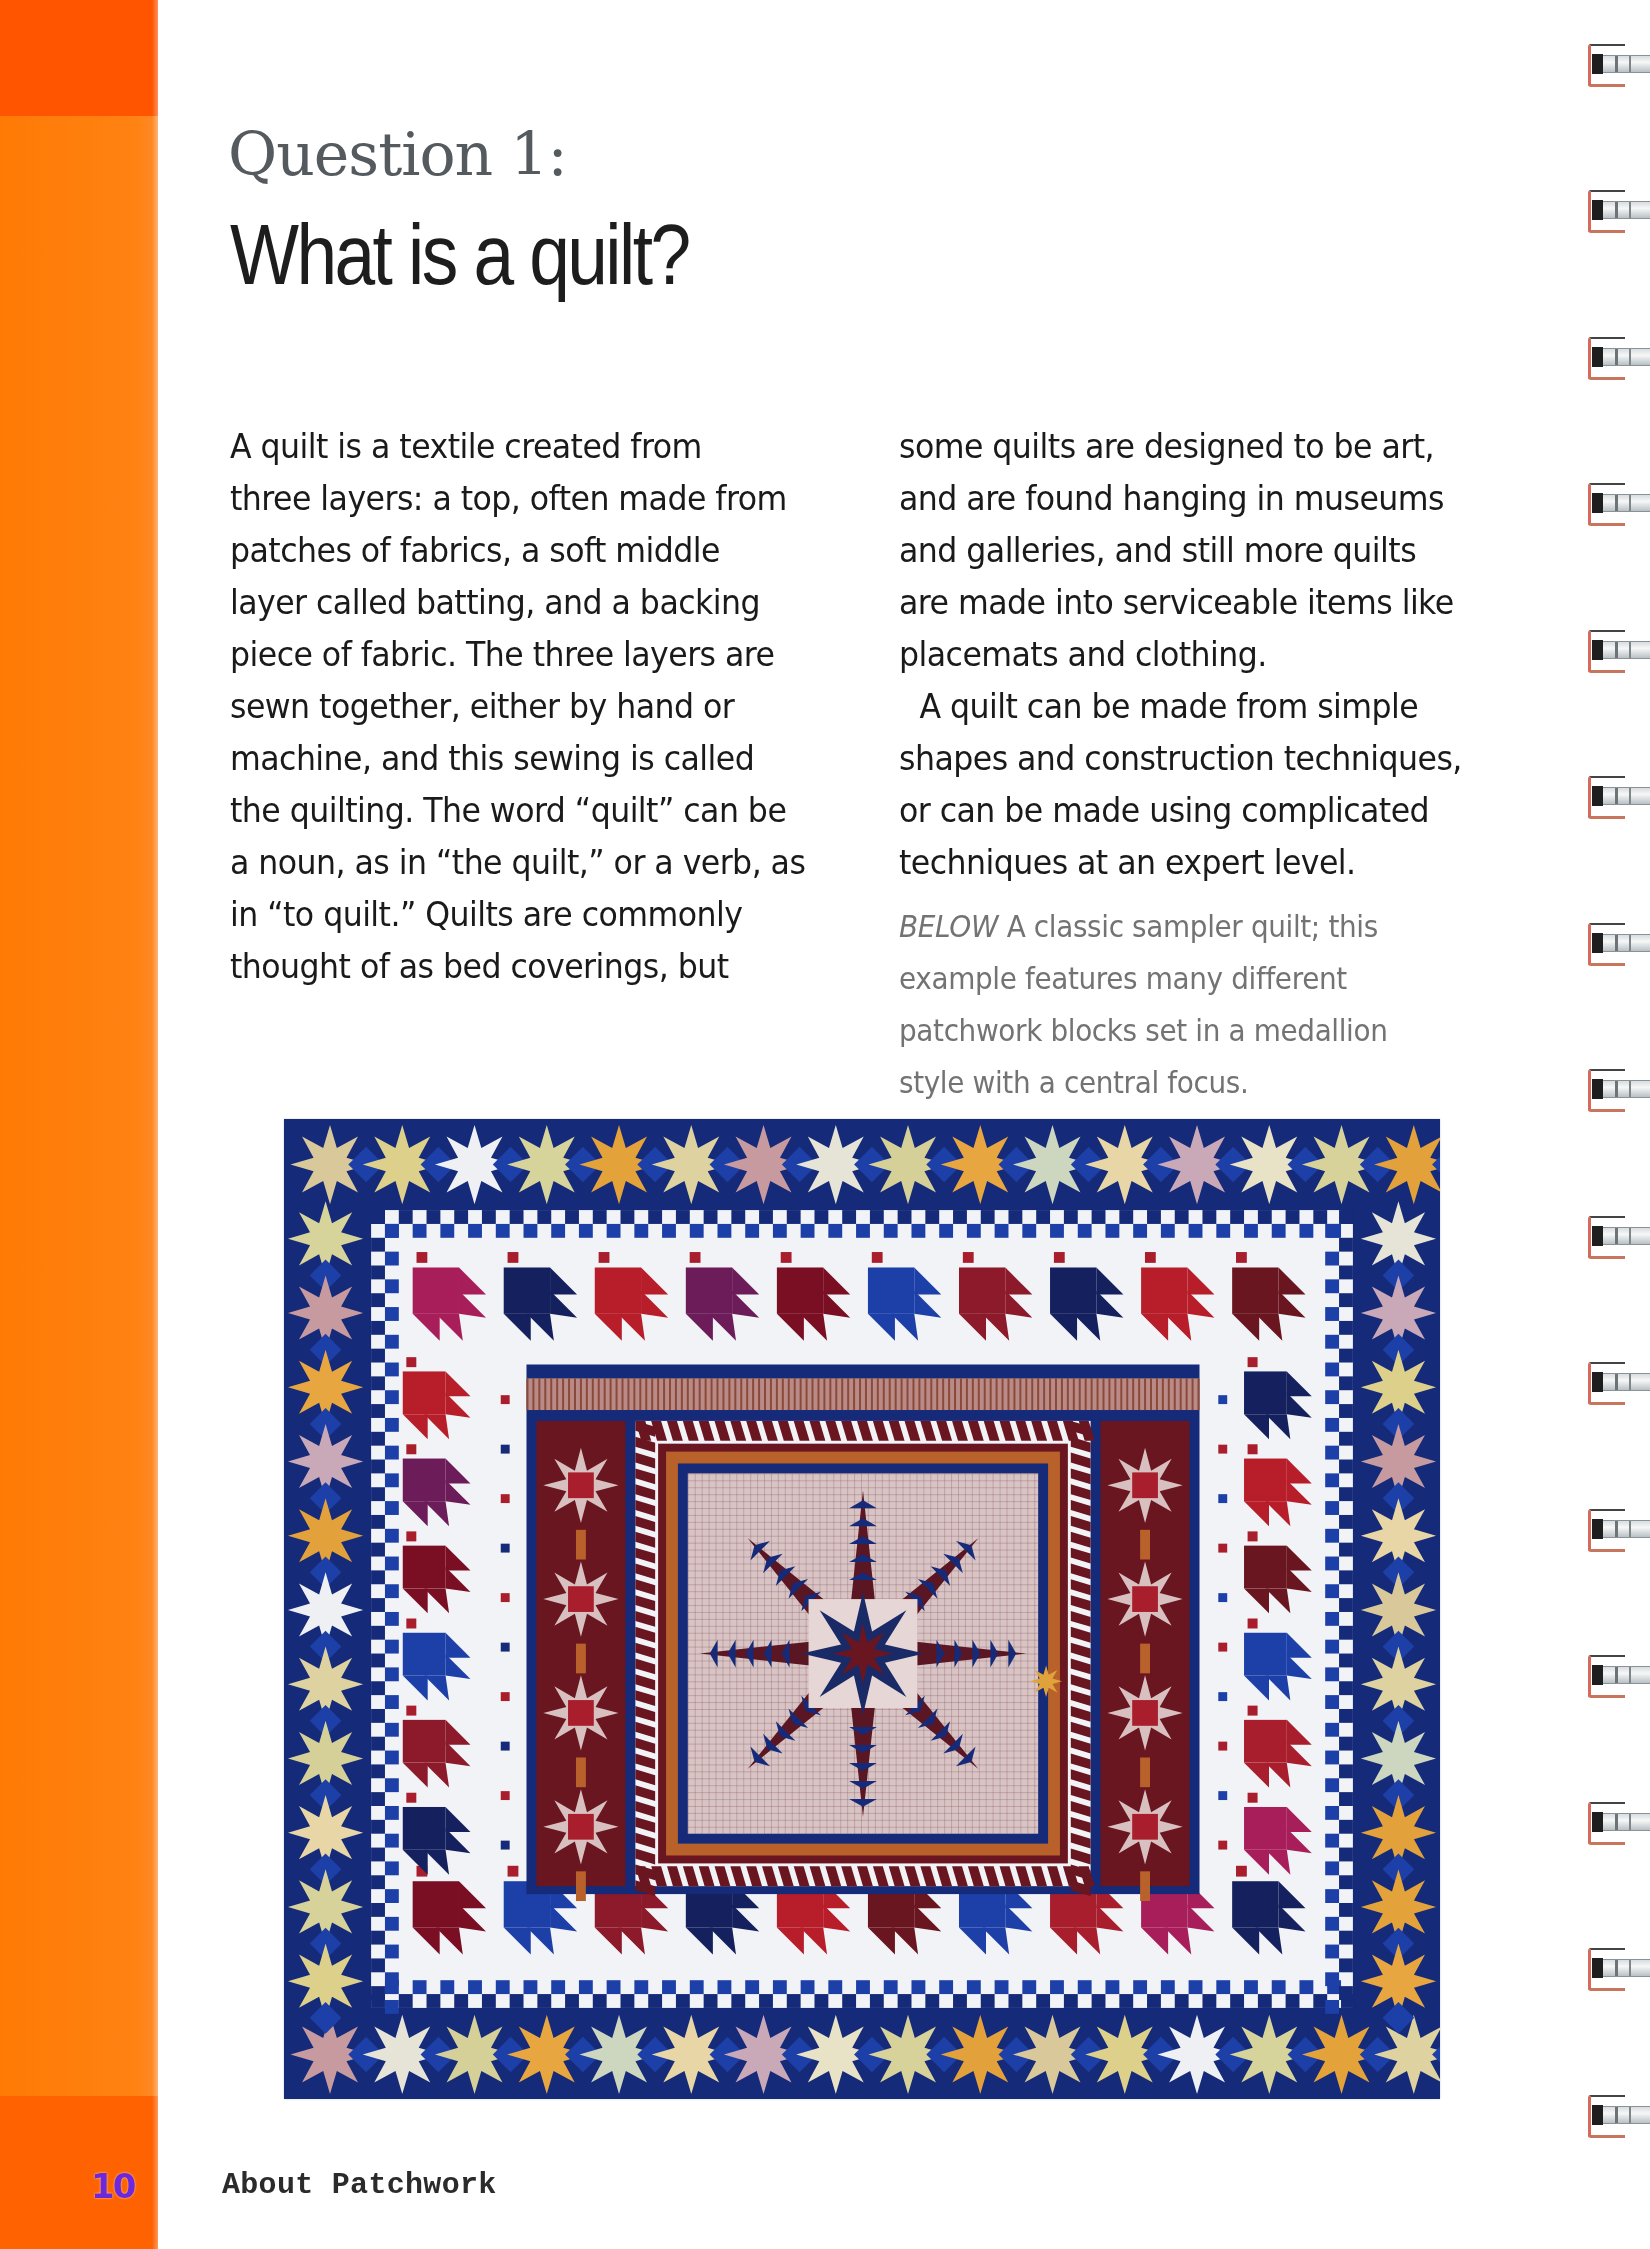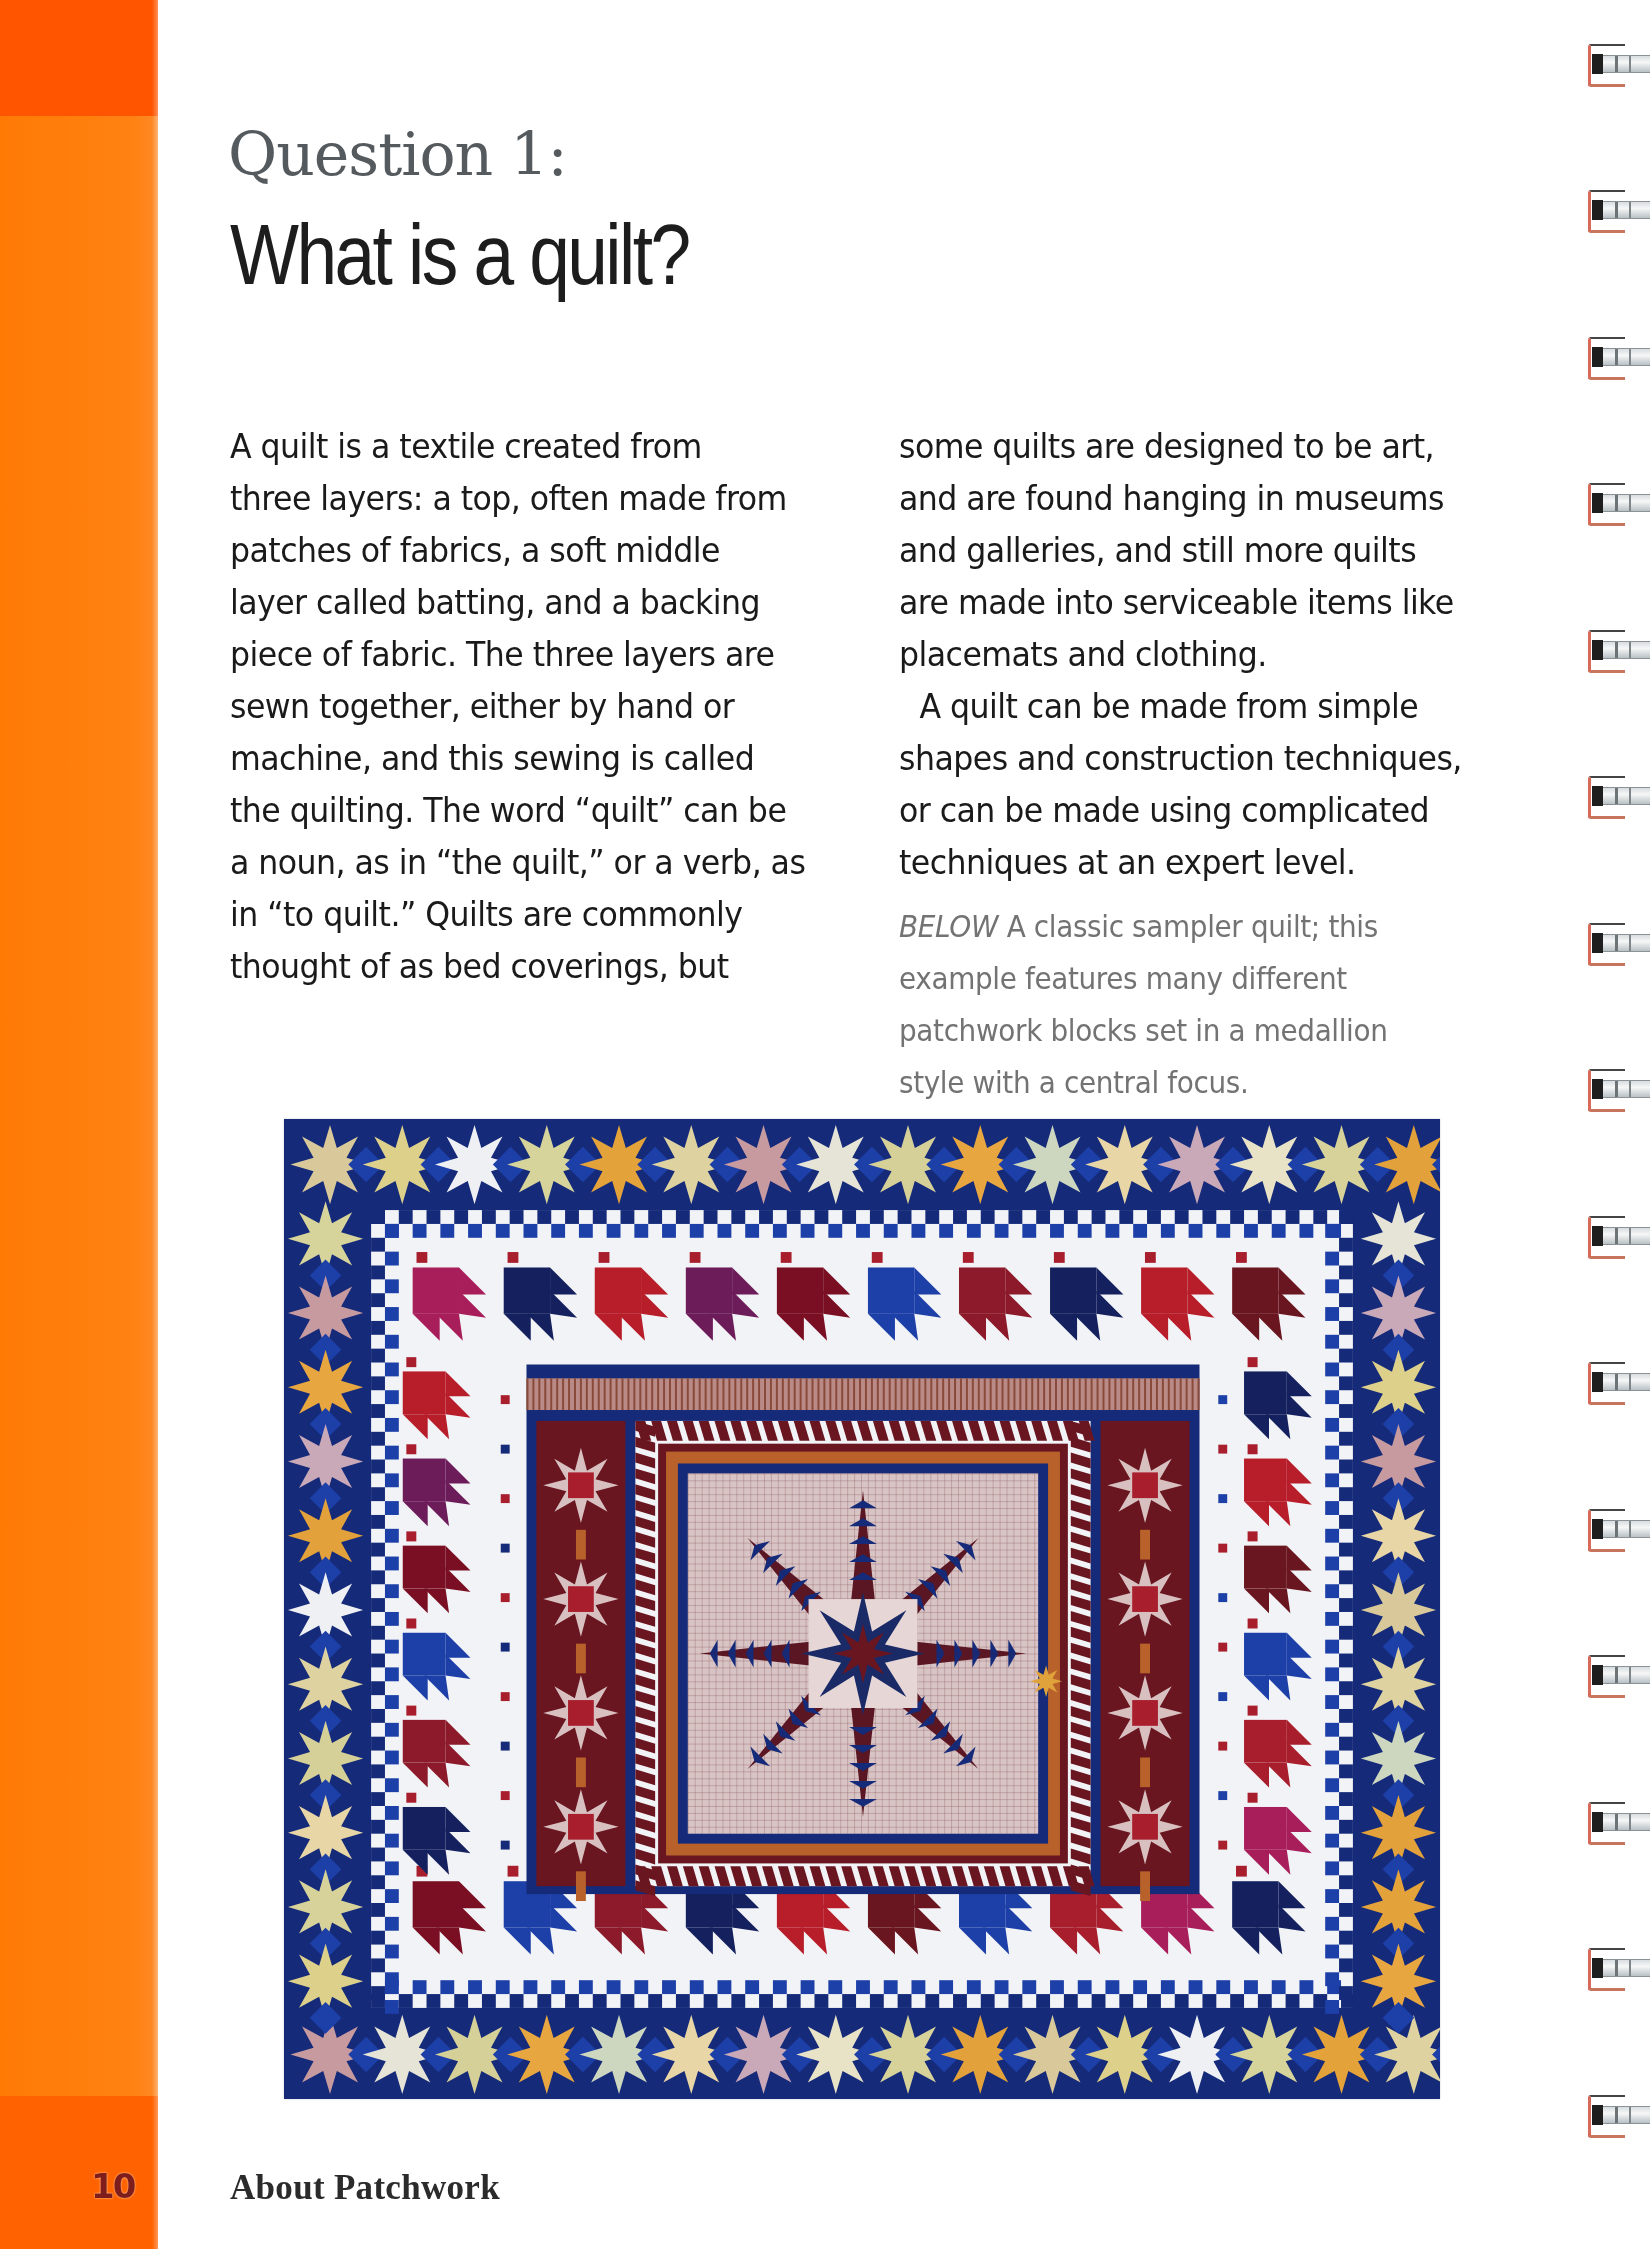--- a/index.html
+++ b/index.html
@@ -17,27 +17,27 @@
   }
   .side-bar .band-bottom {
     position: absolute; left: 0; top: 2096px; width: 158px; height: 153px; background: #ff6200;
   }
   .side-bar .edge {
     position: absolute; right: 0; top: 0; width: 6px; height: 100%;
     background: linear-gradient(to right, rgba(255,255,255,0), rgba(255,255,255,0.35));
   }
   .page-number {
     position: absolute; left: 91px; top: 2166px; font-size: 34px; font-weight: bold;
-    color: #7f1d1d; letter-spacing: -2px;
+    color: #6d28d9; letter-spacing: -2px;
     text-shadow: 0 0 2px #ffe9c8;
     font-family: "DejaVu Sans", sans-serif;
   }
   .section-footer {
-    position: absolute; left: 230px; top: 2168px; font-size: 35px; font-weight: bold;
-    color: #2b2b2b; font-family: Liberation Serif, serif; letter-spacing: 0.3px;
+    position: absolute; left: 222px; top: 2168px; font-size: 30px; font-weight: bold;
+    color: #2b2b2b; font-family: Liberation Mono, monospace; letter-spacing: 0.3px;
   }
   .kicker {
     position: absolute; left: 228px; top: 124px; font-family: "DejaVu Serif", "Liberation Serif", serif;
     font-size: 60px; color: #555a5e; font-weight: normal; letter-spacing: -1px; line-height: 1;
   }
   .title {
     position: absolute; left: 230px; top: 212px; font-family: "Liberation Sans", sans-serif;
     font-size: 85px; color: #1d1d1d; line-height: 1; letter-spacing: -3px;
     transform: scaleX(0.86); transform-origin: left top;
   }

